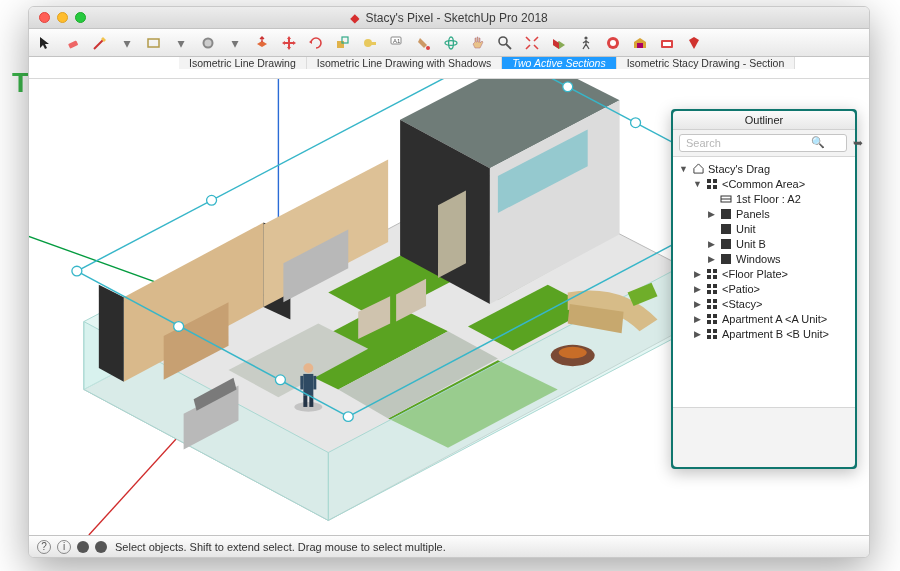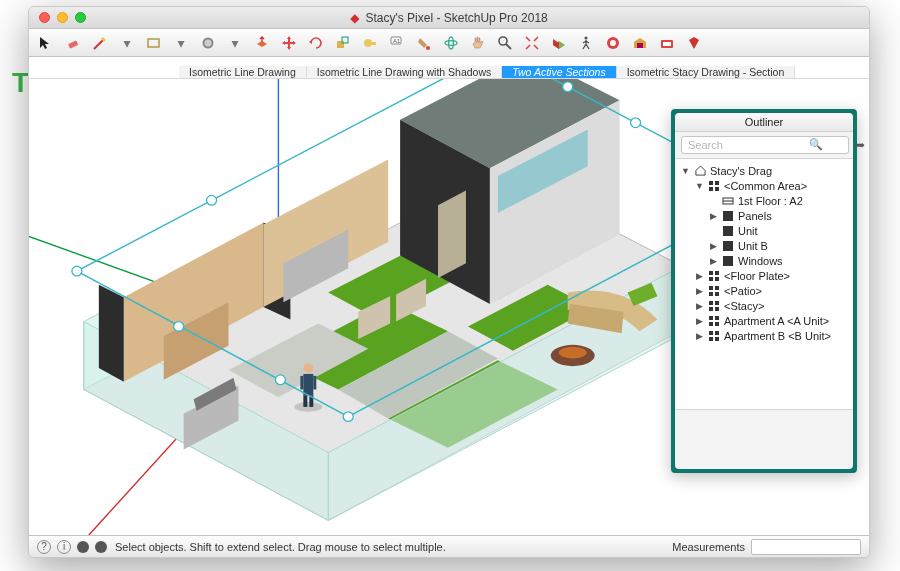--- a/index.html
+++ b/index.html
@@ -90,21 +90,21 @@
     font-size:14px; color:#444;
     cursor:pointer;
   }
   .tool svg { width:16px; height:16px; }
 
   
   .scenes {
     height: 22px;
     background:#fff;
     border-bottom:1px solid #d8d8d8;
-    display:flex; align-items:flex-end;
+    display:flex; align-items:flex-start;
     padding-left: 150px;
     font-size:10.5px;
   }
   .scene-tab {
     padding: 0 10px;
     border-right:1px solid #dcdcdc;
     display:flex; align-items:center;
     color:#333;
     background:#f3f3f3;
     cursor:pointer;
@@ -126,21 +126,21 @@
     position:absolute; inset:0;
   }
   .viewport svg { width:100%; height:100%; display:block; }
 
   
   .outliner {
     position:absolute;
     top: 30px; right: 12px;
     width: 186px;
     background:#0f766e;
-    border:4px solid #0f766e;
+    border:2px solid #0f766e;
     border-radius:4px;
     box-shadow:0 4px 16px rgba(0,0,0,.25);
     font-size:11px;
     color:#232323;
   }
   .outliner-title {
     text-align:center;
     font-size:11px;
     padding:3px 0;
     border-bottom:1px solid #d0d0d0;
@@ -631,19 +631,15 @@
   </div>
 
   <div class="statusbar">
     <div class="status-icons">
       <span class="ring">?</span>
       <span class="ring">i</span>
       <span style="background:#555;border-radius:50%;width:12px;height:12px"></span>
       <span style="background:#555;border-radius:50%;width:12px;height:12px"></span>
     </div>
     <div class="status-text">Select objects. Shift to extend select. Drag mouse to select multiple.</div>
-    <div class="measurements">
-      <span>Measurements</span>
-      <input type="text" value="" style="">
-    </div>
   </div>
 
 </div>
 
 </body></html>

